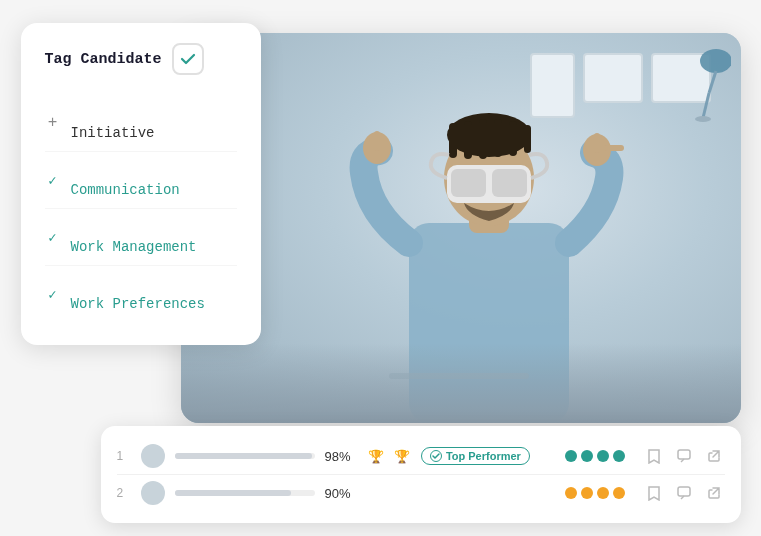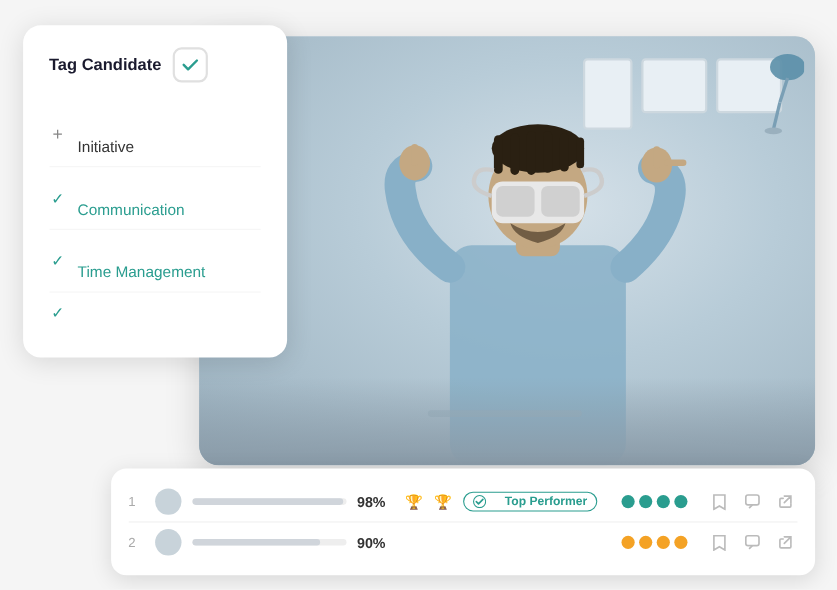--- a/index.html
+++ b/index.html
@@ -87,20 +87,21 @@
     .tag-card {
       position: absolute;
       left: 0;
       top: 10px;
       width: 240px;
       background: #fff;
       border-radius: 16px;
       box-shadow: 0 4px 24px rgba(0,0,0,0.12);
       padding: 20px 24px 23px;
       z-index: 10;
+      font-family: Liberation Mono, monospace;
     }
 
     .tag-card-header {
       display: flex;
       align-items: center;
       gap: 10px;
       margin-bottom: 20px;
     }
 
     .tag-card-title {
@@ -204,34 +205,34 @@
       max-width: 140px;
     }
     .progress-bar-fill {
       height: 100%;
       border-radius: 3px;
       background: #d0d5db;
     }
 
     .pct-text {
       font-size: 13px;
-      font-weight: 700;
+      font-weight: 400;
       color: #333;
       min-width: 34px;
     }
 
     .trophy-icon {
       color: #f4a225;
       font-size: 13px;
     }
 
     .top-performer-badge {
       display: flex;
       align-items: center;
-      gap: 17px;
+      gap: 4px;
       background: #fff;
       border: 1.5px solid #2a9d8f;
       border-radius: 20px;
       padding: 2px 8px;
       font-size: 11px;
       color: #2a9d8f;
       font-weight: 600;
       text-align: center;
     }
 
@@ -353,25 +354,26 @@
       <span class="tag-label inactive">Initiative</span>
     </div>
 
     <div class="tag-item">
       <span class="tag-icon check">✓</span>
       <span class="tag-label">Communication</span>
     </div>
 
     <div class="tag-item">
       <span class="tag-icon check">✓</span>
-      <span class="tag-label">Time Management</span>
+      <span class="tag-label">Work Management</span>
     </div>
 
     <div class="tag-item">
       <span class="tag-icon check">✓</span>
+      <span class="tag-label">Work Preferences</span>
     </div>
   </div>
 
   <div class="stats-bar">
 
     <div class="stats-row">
       <span class="row-num">1</span>
       <div class="avatar-circle"></div>
       <div class="progress-bar-bg">
         <div class="progress-bar-fill" style="width:98%; background:#d0d5db;"></div>

